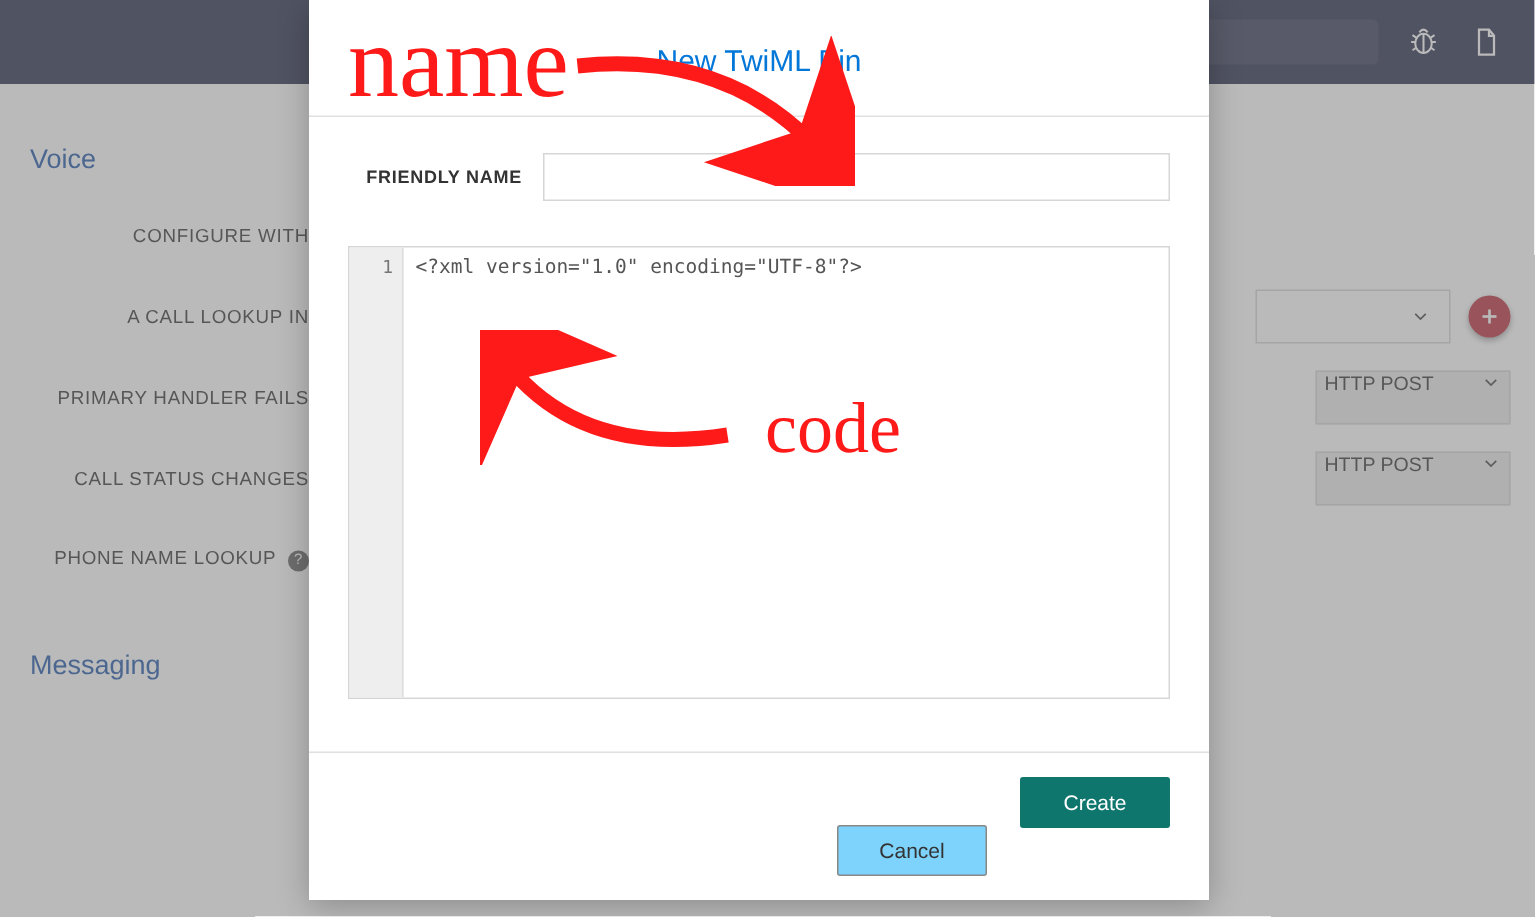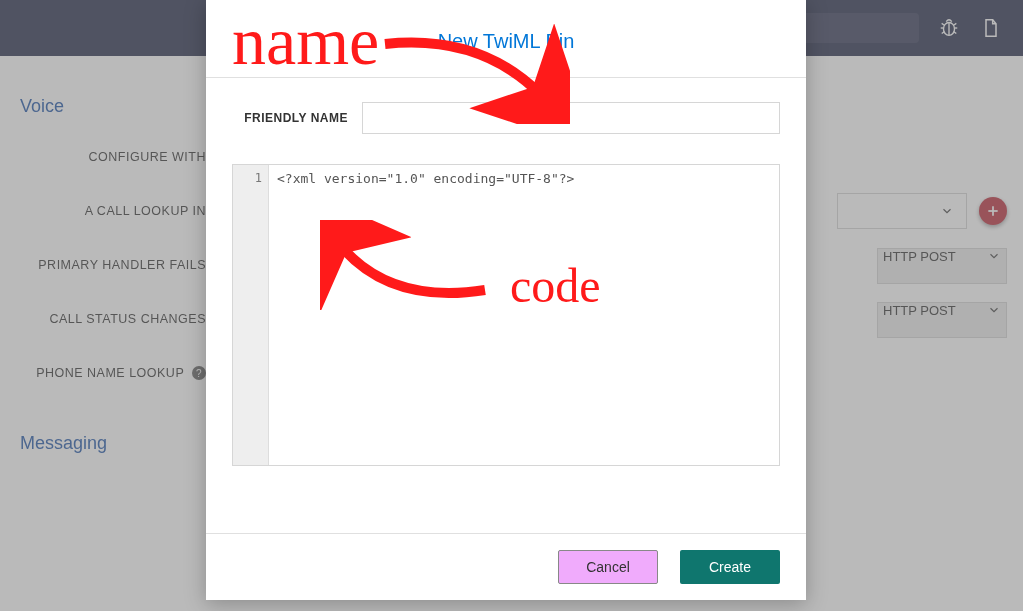--- a/index.html
+++ b/index.html
@@ -230,22 +230,23 @@
     font-size: 14px;
     border-radius: 2px;
     display: inline-flex;
     align-items: center;
     justify-content: center;
     cursor: pointer;
     box-sizing: border-box;
   }
   .btn-secondary {
     border: 1px solid #888;
-    background: #f0abfc;
+    background: #7dd3fc;
     color: #333;
+    margin-top: 32px;
   }
   .btn-primary {
     border: none;
     background: #0f766e;
     color: #fff;
     font-weight: 400;
   }
 
   
   .annotation {

